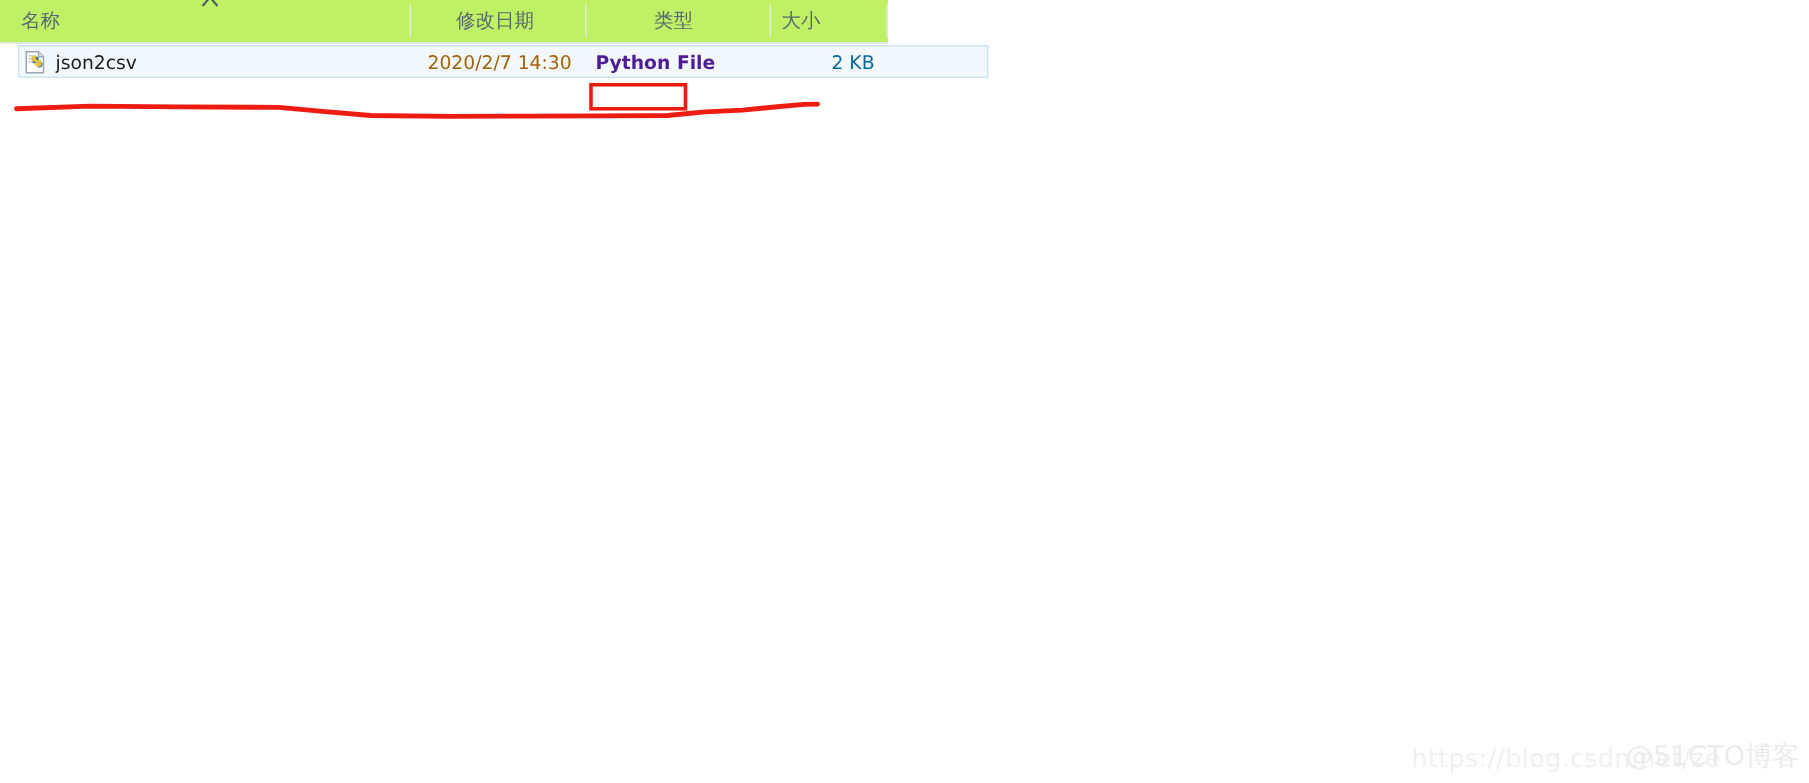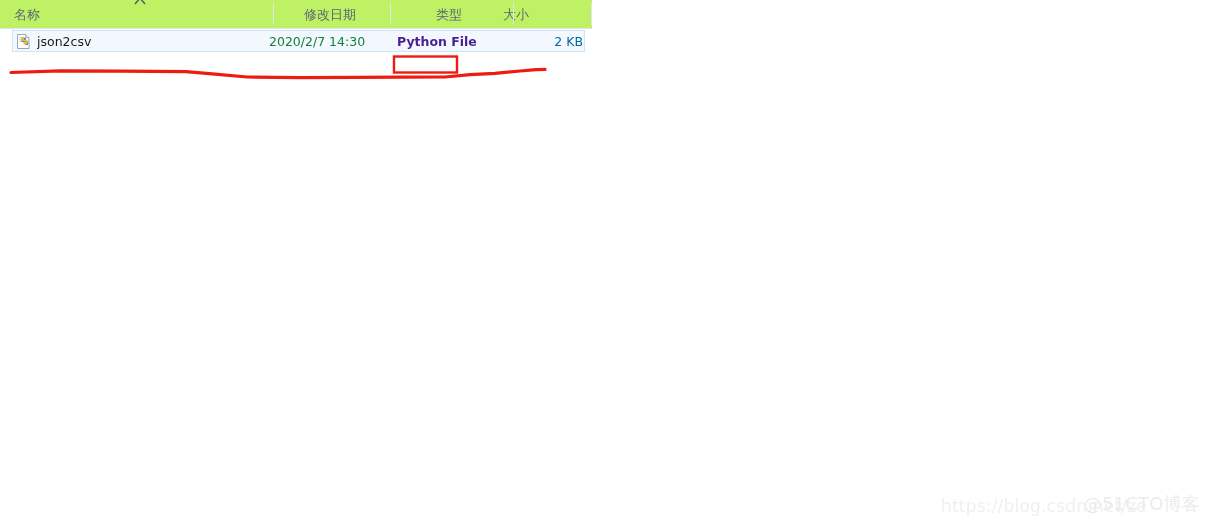--- a/index.html
+++ b/index.html
@@ -38,21 +38,21 @@
     line-height: 30px;
     font-size: 13px;
     color: #5a6876;
     font-family: "DejaVu Sans", "Liberation Sans", sans-serif;
     white-space: nowrap;
     overflow: hidden;
   }
   .col-head.name  { left: 14px;  width: 250px; }
   .col-head.date  { left: 280px; width: 100px; text-align: center; }
   .col-head.type  { left: 404px; width: 90px; text-align: center;  }
-  .col-head.size  { left: 503px; width: 60px;  }
+  .col-head.size  { left: 521px; width: 60px;  }
 
   .col-sep {
     position: absolute;
     top: 3px;
     width: 1px;
     height: 22px;
     background: #e4e7ea;
   }
   .col-sep.s1 { left: 273px; }
   .col-sep.s2 { left: 390px; }
@@ -73,21 +73,21 @@
   
   .row {
     position: relative;
     height: 21px;
     box-sizing: border-box;
   }
   #row-0 {
     background: #f2f8fd;
     border: 1px solid #cce6f7;
     margin-left: 12px;
-    width: 573px;
+    width: 647px;
     height: 22px;
     top: 1px;
   }
   #row-1 {
     margin-left: 12px;
     width: 573px;
     height: 22px;
     top: 2px;
     border: 1px solid transparent;
   }
@@ -97,21 +97,21 @@
     top: 0;
     height: 20px;
     line-height: 21px;
     font-size: 12.5px;
     color: #2d2d2d;
     font-family: "DejaVu Sans", "Liberation Sans", sans-serif;
     white-space: nowrap;
     overflow: hidden;
   }
   .cell.name { left: 24px; width: 230px; color: #1b1b1b; }
-  .cell.date { left: 256px; width: 104px; color: #15803d; }
+  .cell.date { left: 272px; width: 104px; color: #a16207; }
   .cell.type { left: 384px; width: 110px; color: #4c1d95; font-weight: bold; }
   .cell.size { left: 470px; width: 100px; text-align: right; color: #0369a1; }
 
   .row-icon {
     position: absolute;
     left: 2px;
     top: 2px;
     width: 17px;
     height: 17px;
   }

